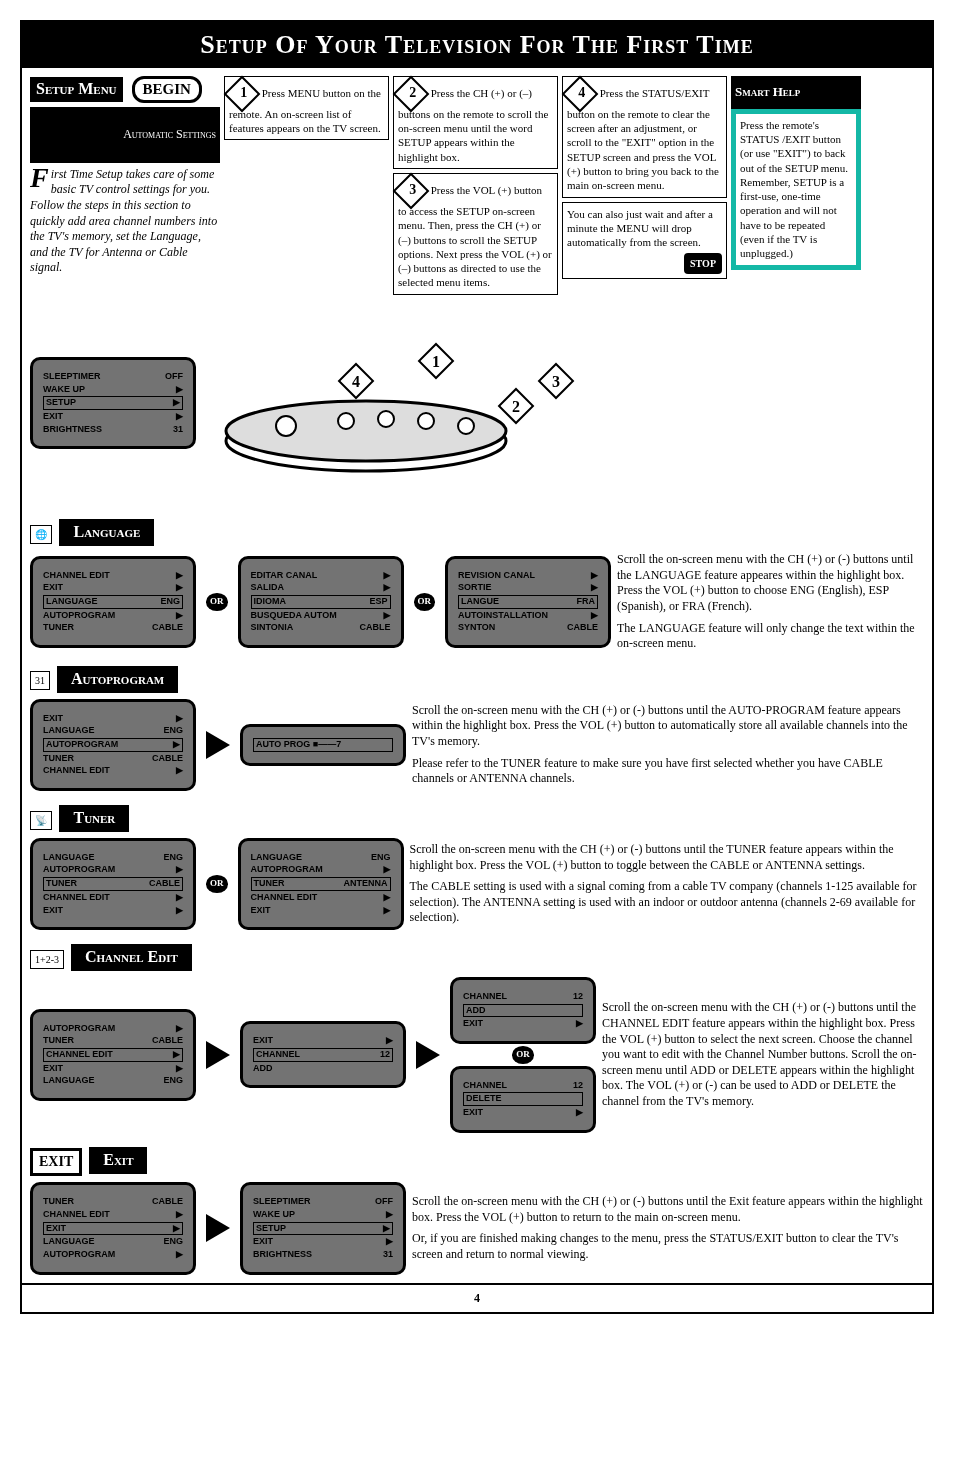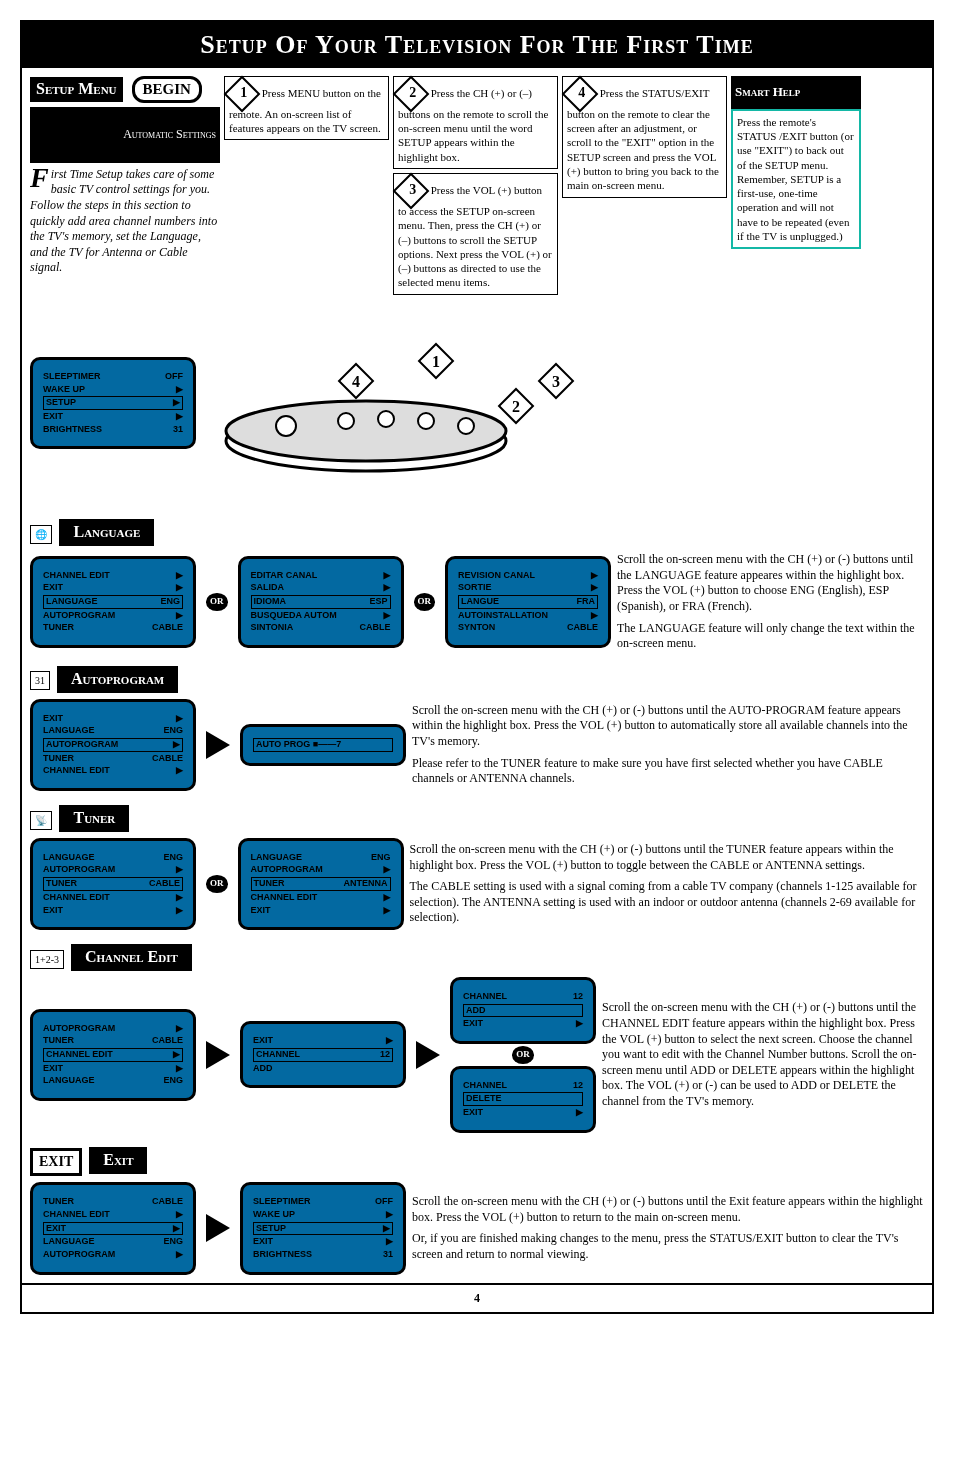--- a/index.html
+++ b/index.html
@@ -11,23 +11,23 @@
 .setupmenu-title{background:#000;color:#fff;font-size:16px;font-weight:bold;font-variant:small-caps;padding:2px 6px;display:inline-block}
 .begin{display:inline-block;background:#fff;border:3px solid #000;border-radius:12px;padding:1px 8px;font-weight:bold;font-size:15px;margin-left:6px}
 .autoset{background:#000;color:#fff;font-size:12px;font-variant:small-caps;text-align:right;padding:20px 4px;margin-top:4px}
 .intro{font-style:italic;font-size:12px;margin-top:4px}
 .intro .f{font-size:28px;font-weight:bold;font-style:italic;float:left;line-height:22px;margin-right:2px}
 .stepbox{border:1px solid #000;padding:4px;width:155px;font-size:11px}
 .numcircle{display:inline-block;width:22px;height:22px;border:2px solid #000;transform:rotate(45deg);text-align:center;font-weight:bold;font-size:14px;line-height:18px;margin-right:4px;vertical-align:middle}
 .numcircle span{display:inline-block;transform:rotate(-45deg)}
 .helpbox{width:130px;font-size:11px}
 .helptitle{background:#000;color:#fff;font-variant:small-caps;font-weight:bold;padding:8px 4px;font-size:13px}
-.helpbody{border:2px solid #14b8a6;padding:4px}
+.helpbody{border:5px solid #14b8a6;padding:4px}
 .stop{display:inline-block;background:#000;color:#fff;font-size:10px;padding:4px 6px;border-radius:4px;font-weight:bold}
-.screen{border:3px solid #000;border-radius:10px;padding:10px;background:#0369a1;width:140px;font-family:Arial,sans-serif;font-size:9px;font-weight:bold}
+.screen{border:3px solid #000;border-radius:10px;padding:10px;background:#737373;width:140px;font-family:Arial,sans-serif;font-size:9px;font-weight:bold}
 .screen .row{display:flex;justify-content:space-between;margin:1px 0}
 .screen .hl{border:1px solid #000;padding:0 2px}
 .arrow{width:0;height:0;border-top:14px solid transparent;border-bottom:14px solid transparent;border-left:24px solid #000;display:inline-block;vertical-align:middle;margin:0 4px}
 .orcircle{display:inline-block;background:#000;color:#fff;border-radius:50%;font-size:9px;font-weight:bold;padding:3px 4px;vertical-align:middle;margin:0 4px}
 .section{margin-top:14px}
 .sectitle{background:#000;color:#fff;font-variant:small-caps;font-size:16px;font-weight:bold;display:inline-block;padding:3px 14px}
 .secicon{display:inline-block;border:1px solid #000;padding:2px 4px;font-size:10px;vertical-align:middle;margin-right:4px}
 .secbody{display:flex;gap:6px;align-items:center;margin-top:6px}
 .sectext{font-size:12px;flex:1}
 .pagenum{text-align:center;font-weight:bold;font-size:12px;padding:6px 0;border-top:2px solid #000}
@@ -63,20 +63,24 @@
     <div class="stepbox" style="margin-top:4px">
       <span class="numcircle"><span>3</span></span>
       <span>Press the VOL (+) button to access the SETUP on-screen menu. Then, press the CH (+) or (–) buttons to scroll the SETUP options. Next press the VOL (+) or (–) buttons as directed to use the selected menu items.</span>
     </div>
   </div>
 
   <div>
     <div class="stepbox">
       <span class="numcircle"><span>4</span></span>
       <span>Press the STATUS/EXIT button on the remote to clear the screen after an adjustment, or scroll to the "EXIT" option in the SETUP screen and press the VOL (+) button to bring you back to the main on-screen menu.</span>
+    </div>
+    <div class="stepbox" style="margin-top:4px">
+      <span>You can also just wait and after a minute the MENU will drop automatically from the screen.</span>
+      <div style="text-align:right;margin-top:4px"><span class="stop">STOP</span></div>
     </div>
   </div>
 
   <div class="helpbox">
     <div class="helptitle">Smart Help</div>
     <div class="helpbody">
       <div>Press the remote's STATUS /EXIT button (or use "EXIT") to back out of the SETUP menu.</div>
       <div style="">Remember, SETUP is a first-use, one-time operation and will not have to be repeated (even if the TV is unplugged.)</div>
     </div>
   </div>

